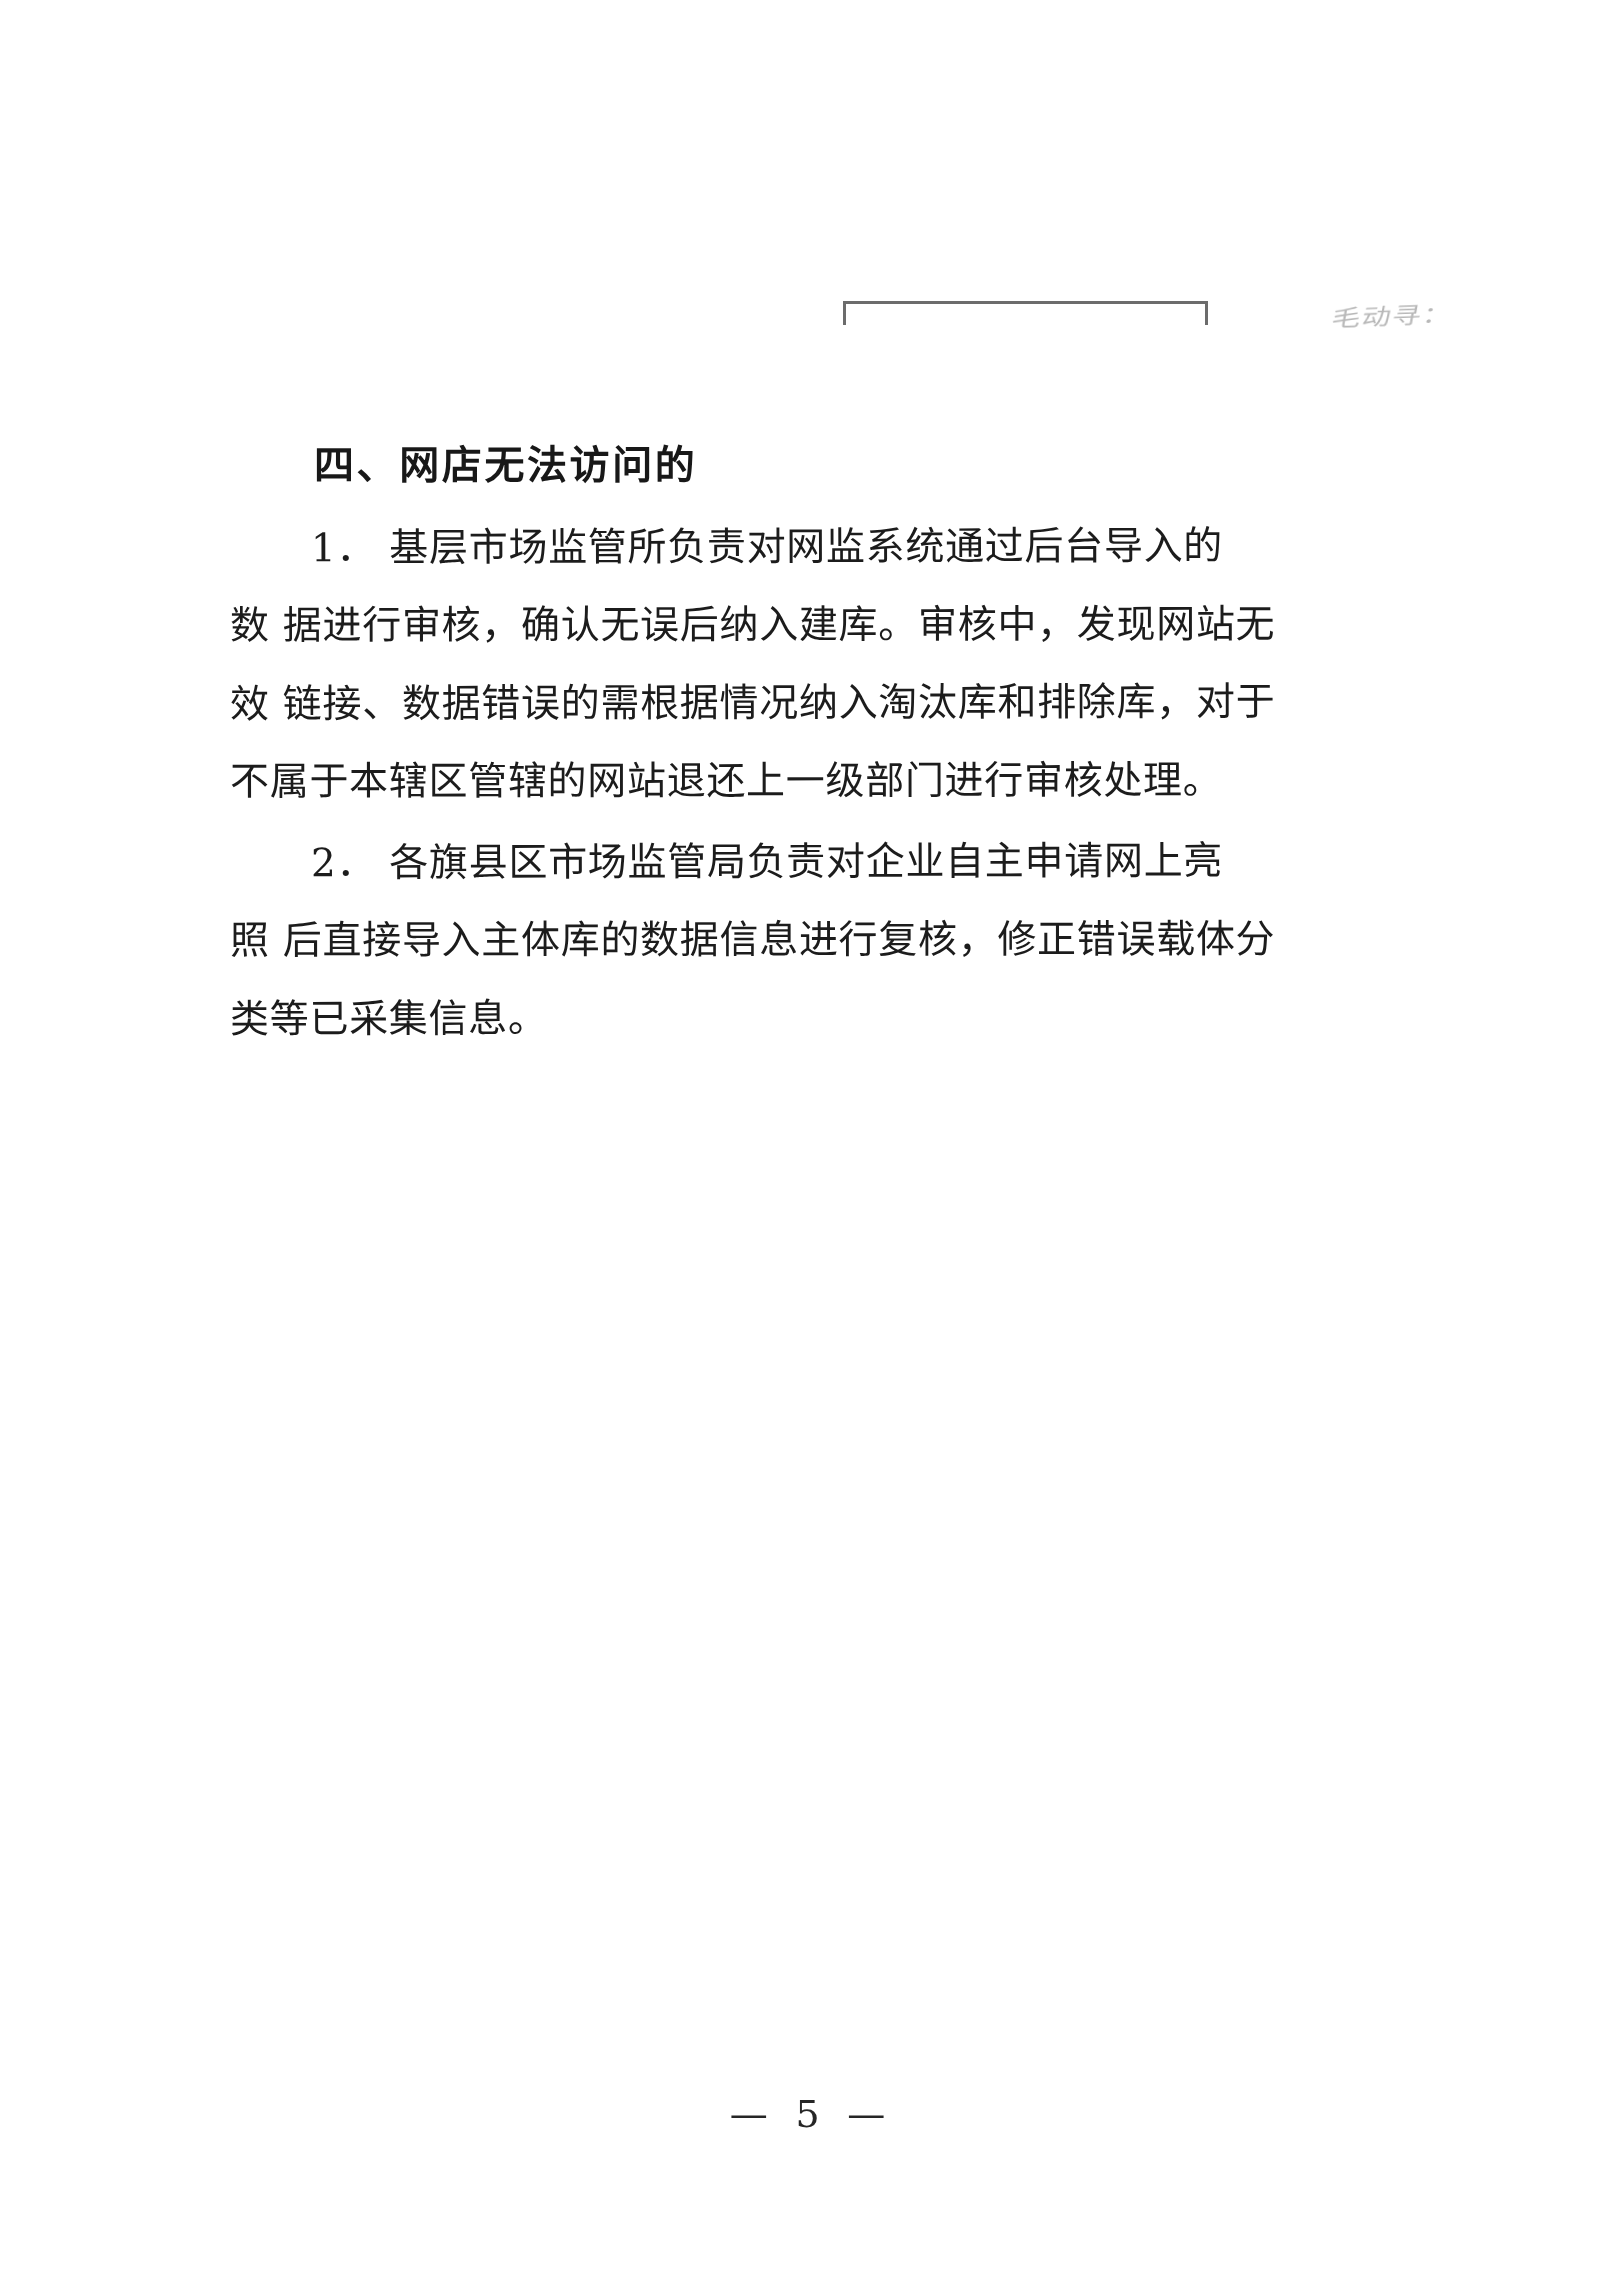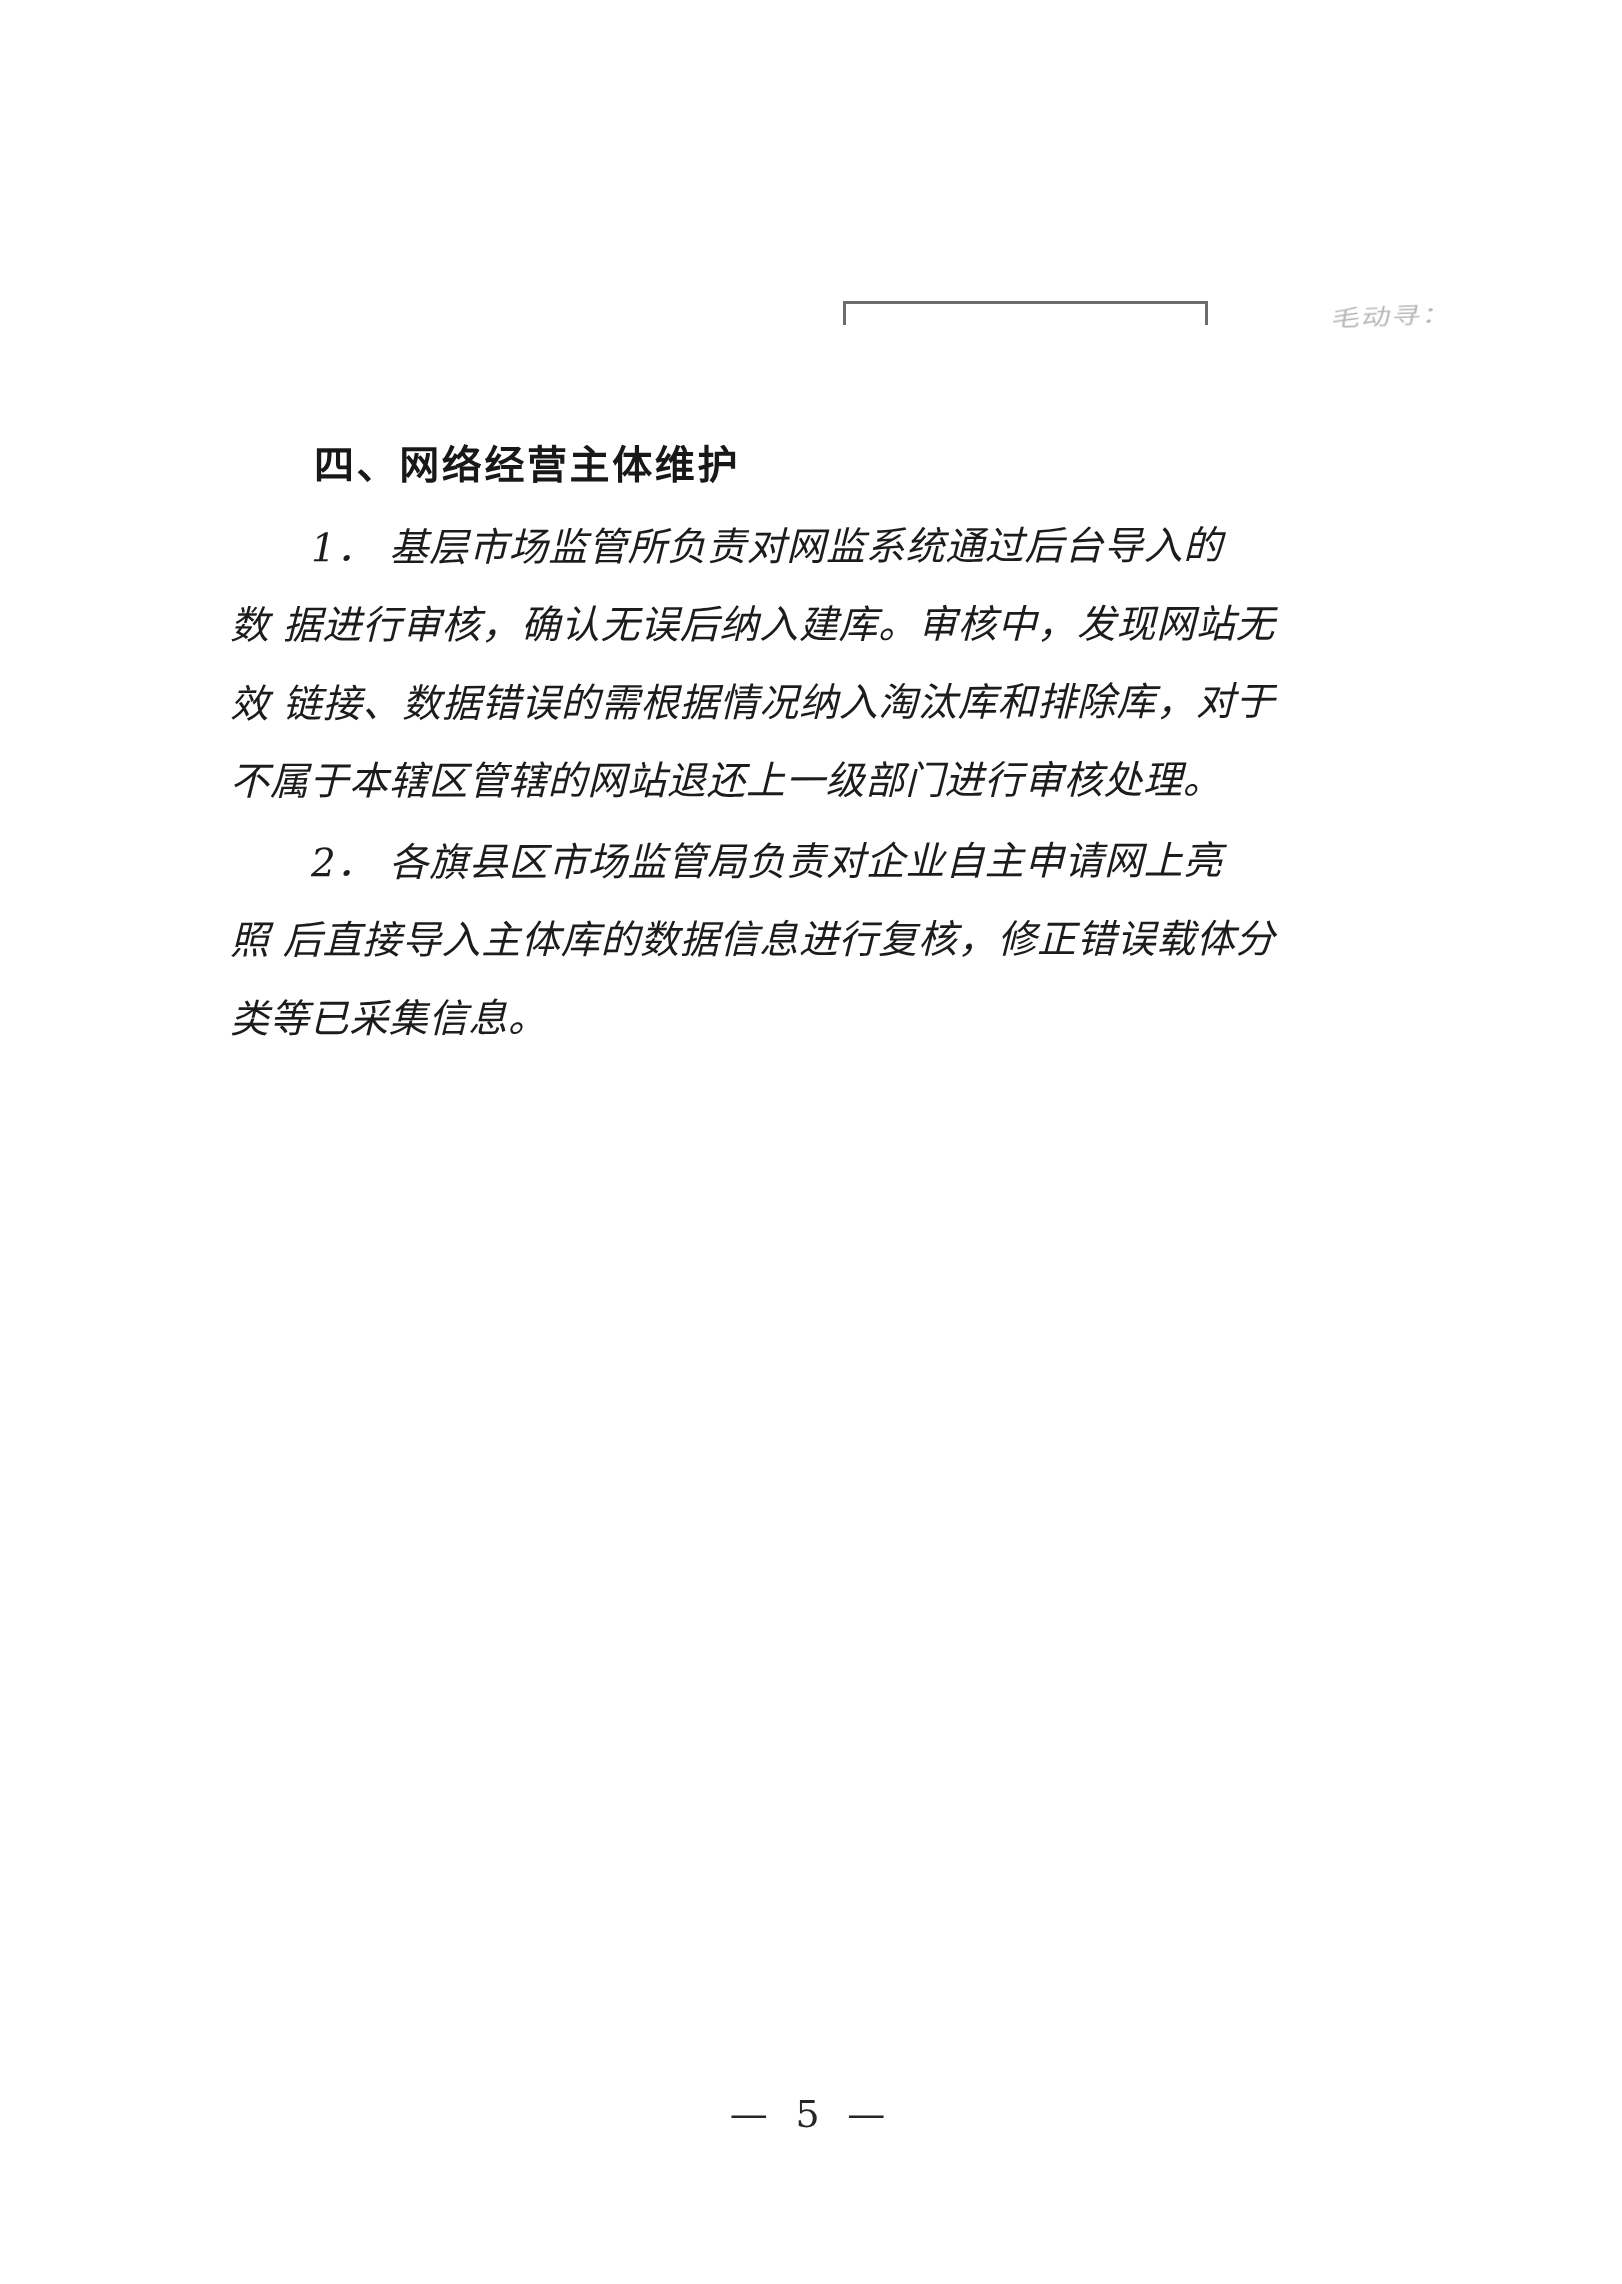--- a/index.html
+++ b/index.html
@@ -62,21 +62,20 @@
     letter-spacing: 2.6px;
     font-weight: 600;
     margin: 0 0 17px 0;
     padding-left: 84px;
     color: #181818;
     white-space: nowrap;
   }
 
   .para {
     margin: 0 0 2.6px 0;
-    font-style: italic;
   }
 
   .line {
     font-size: 39px;
     line-height: 78px;
     letter-spacing: 0.7px;
     color: #1c1c1c;
     white-space: pre;
   }
 
@@ -103,21 +102,21 @@
 <body>
 
 <div class="page">
 
   <div class="redaction-bracket"></div>
 
   <div class="handwriting-note">毛动寻：</div>
 
   <div class="doc-body">
 
-    <h1 class="heading">四、网络经营主体维护</h1>
+    <h1 class="heading">四、网店无法访问的</h1>
 
     <div class="para">
       <div class="line indent">1． 基层市场监管所负责对网监系统通过后台导入的</div>
       <div class="line">数 据进行审核，确认无误后纳入建库。审核中，发现网站无</div>
       <div class="line">效 链接、数据错误的需根据情况纳入淘汰库和排除库，对于</div>
       <div class="line">不属于本辖区管辖的网站退还上一级部门进行审核处理。</div>
     </div>
 
     <div class="para">
       <div class="line indent">2． 各旗县区市场监管局负责对企业自主申请网上亮</div>

